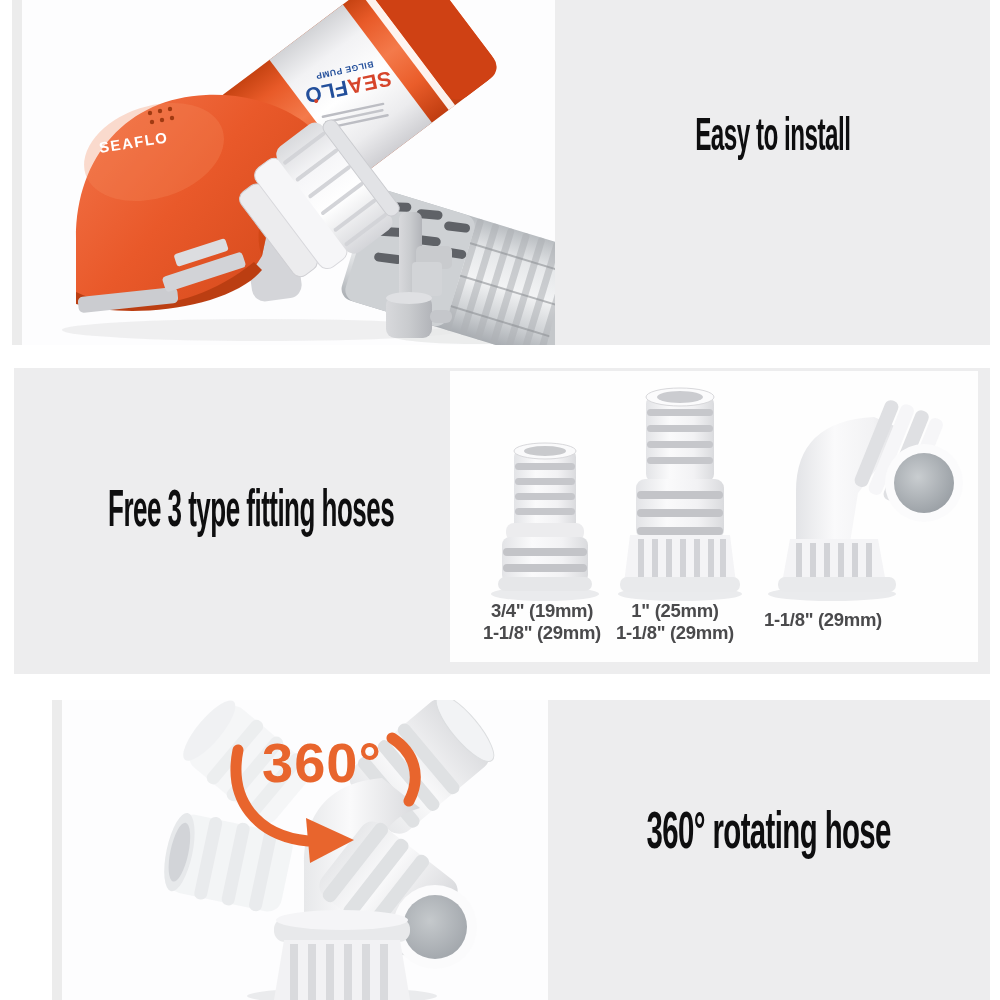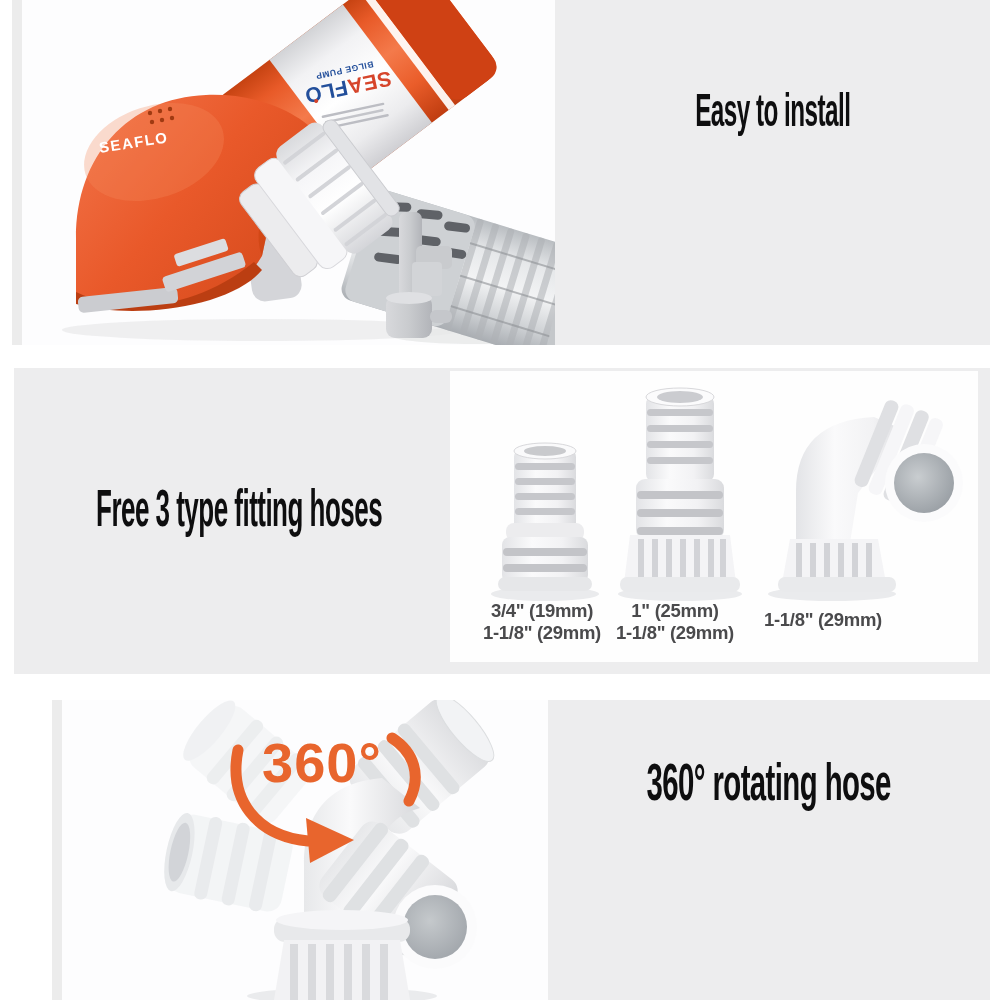--- a/index.html
+++ b/index.html
@@ -7,34 +7,34 @@
   .page { position:relative; width:1000px; height:1000px; background:#ffffff; overflow:hidden; }
 
   
   .photo { position:absolute; background:#fdfdfe; overflow:hidden; }
   .photo::before { content:""; position:absolute; left:0; top:0; bottom:0; width:10px; background:#ececec; }
   .photo-top    { left:12px;  top:0;     width:543px; height:345px; }
   .photo-bottom { left:12px;  top:700px; width:536px; height:300px;margin-left:40px; }
 
   
   .panel { position:absolute; background:#ededee; display:flex; justify-content:center; }
-  .panel-top    { left:555px; top:0;     width:435px; height:345px; align-items:flex-start; padding-top:82px; }
-  .panel-bottom { left:548px; top:700px; width:442px; height:300px; align-items:flex-start; padding-top:54px; }
+  .panel-top    { left:555px; top:0;     width:435px; height:345px; align-items:flex-start; padding-top:106px; }
+  .panel-bottom { left:548px; top:700px; width:442px; height:300px; align-items:flex-start; padding-top:102px; }
 
   
   .band { position:absolute; left:14px; top:368px; width:976px; height:306px; background:#ededee; }
   .inset { position:absolute; left:436px; top:3px; width:528px; height:291px; background:#fefefe; overflow:hidden; }
 
   .headline { font-weight:700; color:#0e0e0f; white-space:nowrap; line-height:56px; }
   .cond { display:inline-block; letter-spacing:-1px; transform-origin:center; }
   .headline-top .cond    { font-size:45px; transform:scale(0.54,1.04); }
   .headline-middle .cond { font-size:50px; transform:scale(0.52,1.04); }
   .headline-bottom .cond { font-size:49px; transform:scale(0.60,1.04); }
 
-  .headline-middle-wrap { position:absolute; left:4px; top:118px; width:442px; height:52px;
+  .headline-middle-wrap { position:absolute; left:16px; top:118px; width:442px; height:52px;
                           display:flex; justify-content:center; align-items:center; }
 
   .fit-label { position:absolute; width:170px; text-align:center; font-weight:700;
                font-size:18.5px; line-height:22px; color:#4a4a4c; letter-spacing:-0.3px; white-space:nowrap; }
   .fit-label-1 { left:7px;   top:229px; }
   .fit-label-2 { left:140px; top:229px; }
   .fit-label-3 { left:288px; top:238px; }
 
   svg { display:block; }
   svg text { font-family:"Liberation Sans",sans-serif; }

